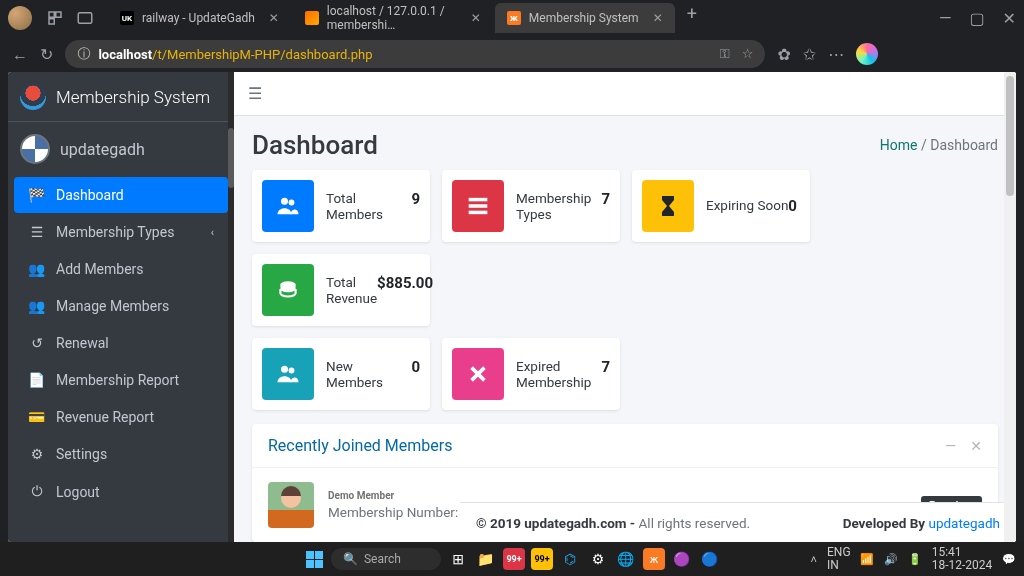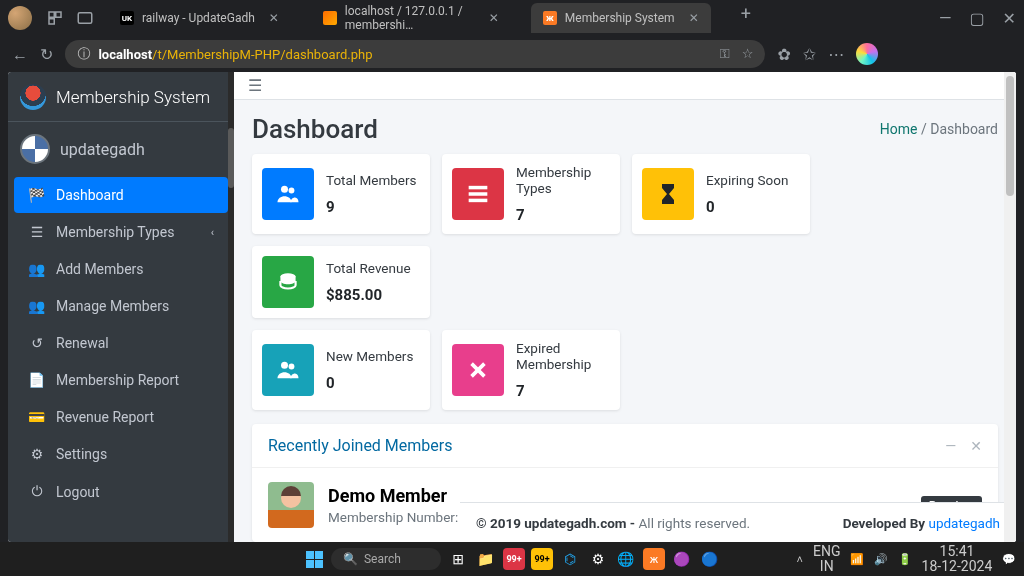--- a/index.html
+++ b/index.html
@@ -3,21 +3,21 @@
 <meta charset="utf-8">
 <style>
 *{margin:0;padding:0;box-sizing:border-box;font-family:-apple-system,BlinkMacSystemFont,"Segoe UI",Roboto,sans-serif}
 body{background:#202124;width:1024px;height:576px;overflow:hidden;position:relative}
 
 .titlebar{height:36px;background:#202124;display:flex;align-items:center;padding:0 8px}
 .titlebar .win-icons{margin-left:auto;display:flex;gap:18px;color:#9aa0a6}
 .titlebar .win-icons span{cursor:pointer}
 .tab-profile{width:24px;height:24px;border-radius:50%;background:radial-gradient(circle at 30% 30%,#d4a574,#8b6f47);margin-right:8px}
 .chrome-icon{width:18px;height:18px;color:#9aa0a6;margin:0 6px;cursor:pointer}
-.tabs{display:flex;gap:20px;margin-left:8px}
+.tabs{display:flex;gap:2px;margin-left:8px}
 .tab{display:flex;align-items:center;gap:8px;height:30px;padding:0 12px;color:#c0c0c0;font-size:12px;border-radius:6px 6px 0 0;max-width:200px;cursor:pointer}
 .tab.active{background:#3c3c3c}
 .tab .favicon{width:14px;height:14px;flex-shrink:0}
 .tab .close{margin-left:6px;color:#9aa0a6}
 .favicon.uk{background:#000;color:#fff;font-size:8px;font-weight:700;display:flex;align-items:center;justify-content:center;border-radius:2px}
 .favicon.phpmyadmin{background:linear-gradient(135deg,#ff6c00,#ffaa00);border-radius:2px}
 .favicon.xampp{background:#fb7a24;border-radius:2px;display:flex;align-items:center;justify-content:center;color:#fff;font-size:9px;font-weight:700}
 .new-tab{color:#9aa0a6;padding:0 10px;font-size:18px;cursor:pointer}
 .urlbar-row{height:36px;background:#202124;display:flex;align-items:center;padding:0 12px;gap:12px}
 .nav-btn{color:#9aa0a6;cursor:pointer;font-size:16px}
@@ -42,50 +42,50 @@
 .main{flex:1;display:flex;flex-direction:column;background:#f4f6f9;position:relative}
 .topbar{height:48px;background:#fff;display:flex;align-items:center;padding:0 14px;border-bottom:1px solid #dee2e6}
 .hamburger{cursor:pointer;color:#6c757d;font-size:16px}
 .page-header{display:flex;align-items:center;padding:14px 18px 10px}
 .page-title{font-size:26px;color:#343a40;font-weight:500}
 .breadcrumb{margin-left:auto;font-size:14px;color:#6c757d}
 .breadcrumb a{color:#0f766e;text-decoration:none}
 .cards{display:flex;gap:12px;padding:0 18px;flex-wrap:wrap}
 .card{background:#fff;border-radius:4px;box-shadow:0 1px 3px rgba(0,0,0,.1);display:flex;align-items:center;padding:10px;gap:12px;width:178px}
 .card-icon{width:52px;height:52px;border-radius:4px;display:flex;align-items:center;justify-content:center;color:#fff;font-size:24px;flex-shrink:0}
-.card-body{display:flex;flex-direction:column;gap:10px}
+.card-body{display:flex;flex-direction:row;gap:0}
 .card-label{font-size:13.5px;color:#343a40}
 .card-value{font-size:15px;font-weight:700;color:#212529}
 .ic-blue{background:#007bff}.ic-red{background:#dc3545}.ic-yellow{background:#ffc107;color:#212529}.ic-green{background:#28a745}.ic-teal{background:#17a2b8}.ic-pink{background:#e83e8c}
 .panel{margin:14px 18px 0;background:#fff;border-radius:4px;box-shadow:0 1px 3px rgba(0,0,0,.1)}
 .panel-head{display:flex;align-items:center;padding:12px 16px;border-bottom:1px solid #f0f0f0}
 .panel-title{font-size:16px;color:#0369a1}
 .panel-tools{margin-left:auto;display:flex;gap:14px;color:#adb5bd;font-size:14px}
 .panel-tools span{cursor:pointer}
 .member-row{display:flex;align-items:center;gap:14px;padding:14px 16px}
 .member-avatar{width:46px;height:46px;border-radius:4px;background:linear-gradient(#8fbc8f 60%,#d2691e 60%);position:relative;overflow:hidden}
 .member-avatar::before{content:"";position:absolute;top:6px;left:13px;width:20px;height:20px;border-radius:50%;background:#f4c2a1}
 .member-avatar::after{content:"";position:absolute;top:4px;left:13px;width:20px;height:10px;border-radius:10px 10px 0 0;background:#5d4037}
 .member-info{flex:1}
-.member-name{color:#000000;font-weight:700;font-size:18px;cursor:pointer}
+.member-name{color:#737373;font-weight:700;font-size:10px;cursor:pointer}
 .member-sub{color:#6c757d;font-size:13.5px;margin-top:3px}
 .badge{background:#343a40;color:#fff;font-size:11px;font-weight:700;padding:3px 8px;border-radius:3px}
 .footer{position:absolute;bottom:0;left:226px;right:0;height:40px;background:#fff;border-top:1px solid #dee2e6;display:flex;align-items:center;padding:0 16px;font-size:13.5px;color:#6c757d}
 .footer strong{color:#343a40}
 .footer .right{margin-left:auto}
 .footer a{color:#007bff;text-decoration:none}
 .main-scroll{position:absolute;right:0;top:0;bottom:0;width:12px;background:#f0f0f0}
 .main-scroll::after{content:"";position:absolute;right:2px;top:4px;width:8px;height:120px;background:#c0c0c0;border-radius:4px}
 
 .taskbar{position:absolute;bottom:0;left:0;right:0;height:34px;background:#1f1f1f;display:flex;align-items:center;padding:0 8px;color:#fff;font-size:11px}
 .taskbar .center{position:absolute;left:50%;transform:translateX(-50%);display:flex;align-items:center;gap:6px}
 .tb-search{display:flex;align-items:center;gap:6px;background:#2d2d2d;border-radius:14px;padding:4px 12px;color:#aaa;font-size:12px;width:110px}
 .tb-icon{width:22px;height:22px;display:flex;align-items:center;justify-content:center;font-size:14px;cursor:pointer}
 .tb-right{margin-left:auto;display:flex;align-items:center;gap:10px;color:#ccc}
-.tb-time{text-align:center;line-height:1.1;font-size:14px}
+.tb-time{text-align:left;line-height:1.1;font-size:12px}
 .winlogo{display:grid;grid-template-columns:8px 8px;grid-template-rows:8px 8px;gap:1px}
 .winlogo span{background:#4cc2ff}
 svg{display:block}
 </style>
 </head>
 <body>
 
 <div class="titlebar">
   <div class="tab-profile"></div>
   <svg class="chrome-icon" viewBox="0 0 24 24" fill="none" stroke="currentColor" stroke-width="2">

